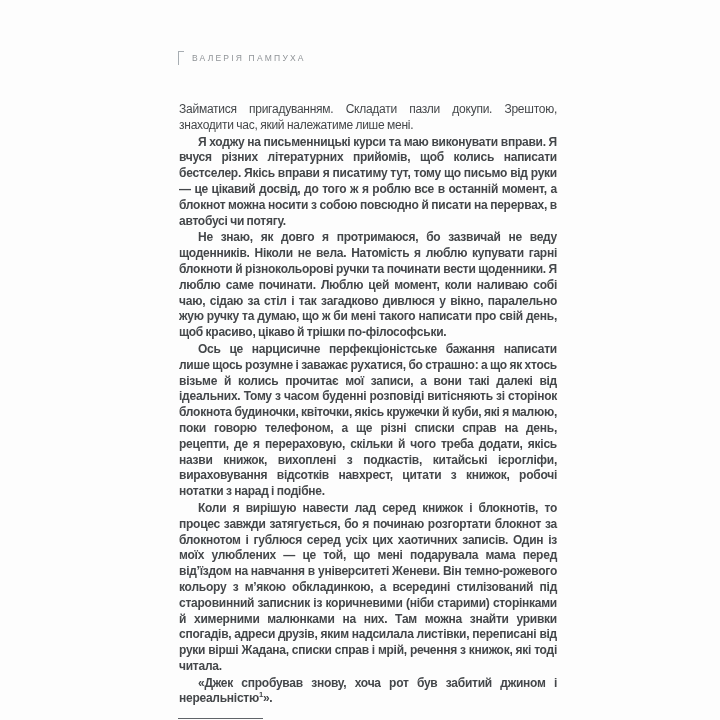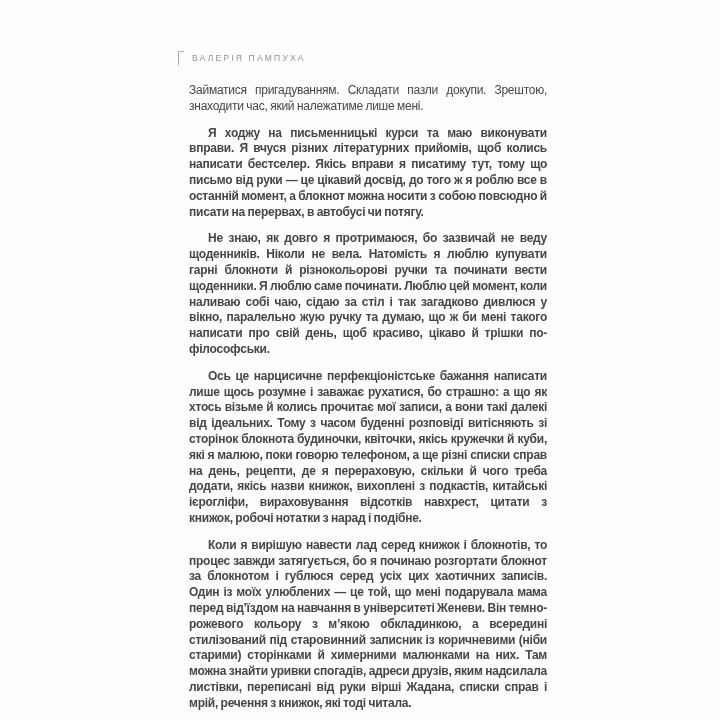--- a/index.html
+++ b/index.html
@@ -20,21 +20,21 @@
     left: 178px;
     top: 51px;
     width: 380px;
   }
   
   .running-header {
     display: flex;
     align-items: flex-start;
     gap: 8px;
     height: 14px;
-    margin-bottom: 18px;
+    margin-bottom: 37px;
   }
   .bracket {
     display: inline-block;
     width: 5px;
     height: 13px;
     border-left: 1.3px solid #a7adb2;
     border-top: 1.3px solid #a7adb2;
     flex: 0 0 auto;
   }
   .running-header .header-text {
@@ -48,21 +48,21 @@
   
   .body-text {
     font-size: 12px;
     line-height: 15.8px;
     letter-spacing: -0.25px;
     word-spacing: -0.5px;
     color: #44474a;
     text-align: justify;
   }
   .body-text p {
-    margin: 11px;
+    margin: 1px;
     hyphens: auto;
   }
   .body-text p.indent {
     text-indent: 19px;
     font-weight: bold;
   }
   .body-text sup.fn-ref {
     font-size: 7.5px;
     line-height: 0;
     vertical-align: super;
@@ -120,20 +120,21 @@
       <span class="bracket"></span>
       <span class="header-text">ВАЛЕРІЯ ПАМПУХА</span>
     </div>
 
     <div class="body-text">
       <p>Займатися пригадуванням. Складати пазли докупи. Зрештою, знаходити час, який належатиме лише мені.</p>
       <p class="indent">Я ходжу на письменницькі курси та маю виконувати вправи. Я вчуся різних літературних прийомів, щоб колись написати бестселер. Якісь вправи я писатиму тут, тому що письмо від руки — це цікавий досвід, до того ж я роблю все в останній момент, а блокнот можна носити з собою повсюдно й писати на перервах, в автобусі чи потягу.</p>
       <p class="indent">Не знаю, як довго я протримаюся, бо зазвичай не веду щоденників. Ніколи не вела. Натомість я люблю купувати гарні блокноти й різнокольорові ручки та починати вести щоденники. Я люблю саме починати. Люблю цей момент, коли наливаю собі чаю, сідаю за стіл і так загадково дивлюся у вікно, паралельно жую ручку та думаю, що ж би мені такого написати про свій день, щоб красиво, цікаво й трішки по-філософськи.</p>
       <p class="indent">Ось це нарцисичне перфекціоністське бажання написати лише щось розумне і заважає рухатися, бо страшно: а що як хтось візьме й колись прочитає мої записи, а вони такі далекі від ідеальних. Тому з часом буденні розповіді витісняють зі сторінок блокнота будиночки, квіточки, якісь кружечки й куби, які я малюю, поки говорю телефоном, а ще різні списки справ на день, рецепти, де я перераховую, скільки й чого треба додати, якісь назви книжок, вихоплені з подкастів, китайські ієрогліфи, вираховування відсотків навхрест, цитати з книжок, робочі нотатки з нарад і подібне.</p>
       <p class="indent">Коли я вирішую навести лад серед книжок і блокнотів, то процес завжди затягується, бо я починаю розгортати блокнот за блокнотом і гублюся серед усіх цих хаотичних записів. Один із моїх улюблених — це той, що мені подарувала мама перед від’їздом на навчання в університеті Женеви. Він темно-рожевого кольору з м’якою обкладинкою, а всередині стилізований під старовинний записник із коричневими (ніби старими) сторінками й химерними малюнками на них. Там можна знайти уривки спогадів, адреси друзів, яким надсилала листівки, переписані від руки вірші Жадана, списки справ і мрій, речення з книжок, які тоді читала.</p>
+      <p class="indent"><span>«Джек спробував знову, хоча рот був забитий джином і нереальністю</span><sup class="fn-ref">1</sup><span>».</span></p>
     </div>
 
     <div class="footnote-block">
       <div class="footnote-rule"></div>
       <div class="footnote-row">
         <span class="fn-marker">1</span>
         <span class="fn-text">«Сяйво», Стівен Кінг.</span>
       </div>
     </div>
 

